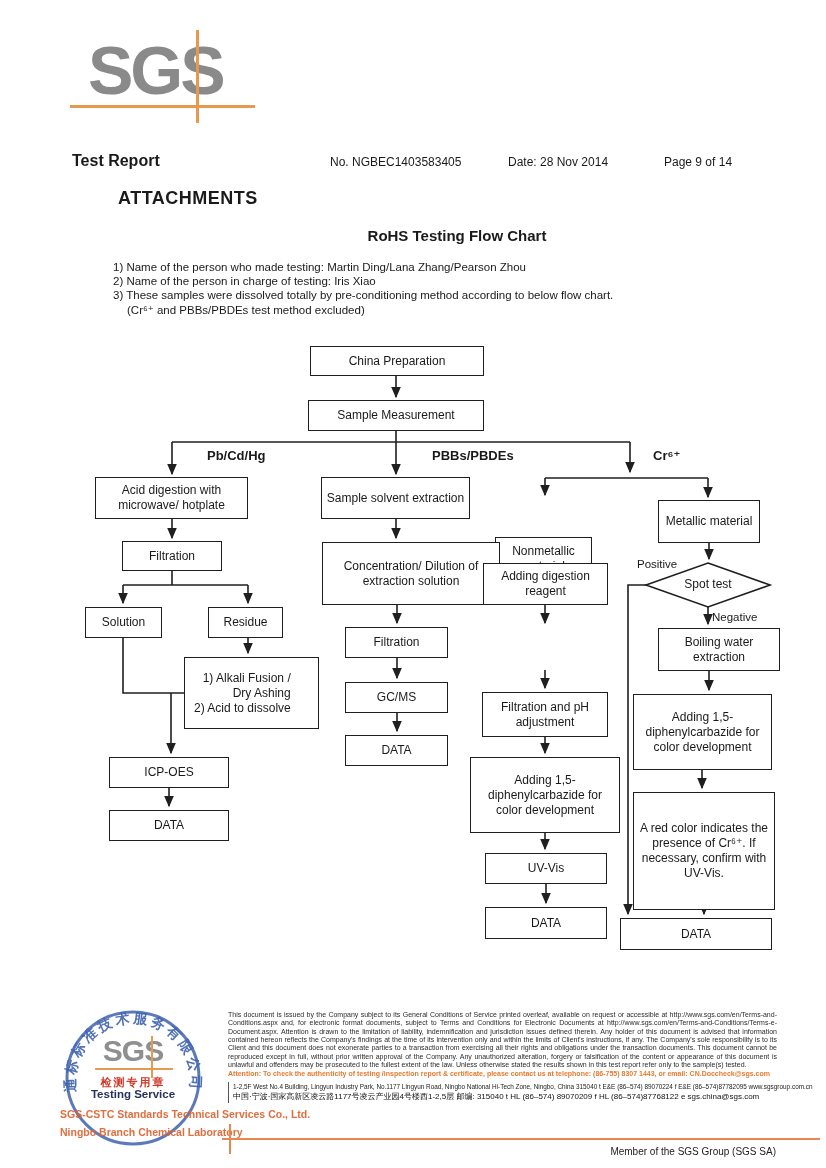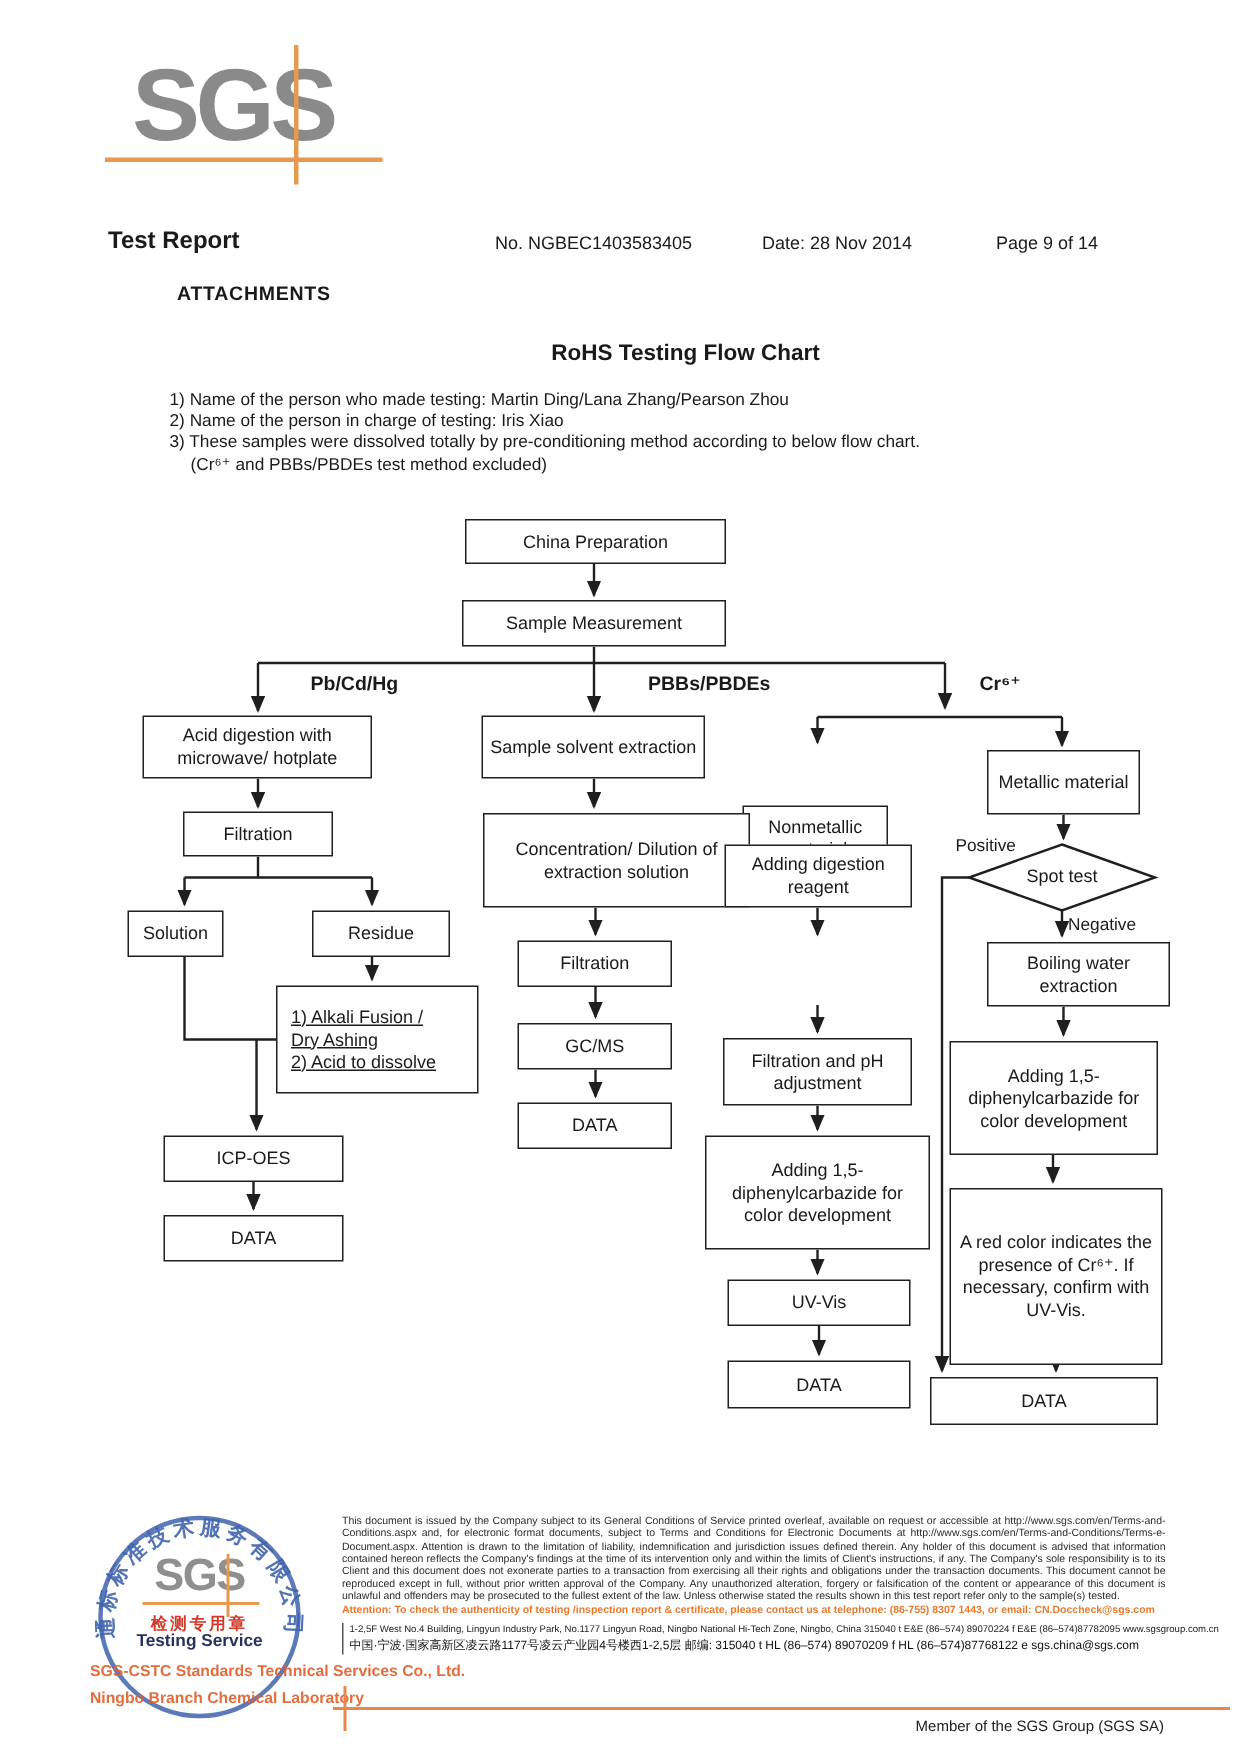--- a/index.html
+++ b/index.html
@@ -5,28 +5,28 @@
   html,body{margin:0;padding:0;background:#ffffff;}
   .page{position:relative;width:826px;height:1168px;background:#fff;overflow:hidden;
         font-family:"Liberation Sans","DejaVu Sans",sans-serif;color:#1a1a1a;}
   .abs{position:absolute;}
   
   .sgs-logo{font-weight:bold;color:#8a8a8a;font-size:68px;letter-spacing:-3px;line-height:1;}
   .orange-h{background:#e59a50;}
   .orange-v{background:#e59a50;}
   .hdr-title{font-size:16px;font-weight:bold;}
   .hdr-meta{font-size:12px;}
-  .attachments{font-size:13px;font-weight:bold;letter-spacing:.5px;text-align:center;}
+  .attachments{font-size:18px;font-weight:bold;letter-spacing:.5px;text-align:center;}
   .chart-title{font-size:15px;font-weight:bold;text-align:center;}
   .note{font-size:11.5px;line-height:14px;white-space:nowrap;}
   
   .fb{position:absolute;border:1.5px solid #1f1f1f;background:#fff;display:flex;
       align-items:center;justify-content:center;text-align:center;font-size:12px;
       line-height:1.25;padding:1px 3px;box-sizing:border-box;}
-  .fb-left{white-space:pre-line;text-align:left;justify-content:flex-start;padding-left:9px;text-decoration:underline;}
+  .fb-left{white-space:pre-line;text-align:right;justify-content:flex-start;padding-left:9px;}
   .branch-label{position:absolute;font-size:13px;font-weight:bold;}
   .decision-label{position:absolute;font-size:11.5px;}
   svg.connectors{position:absolute;left:0;top:0;pointer-events:none;}
   
   .legal{font-size:7px;line-height:8.35px;text-align:justify;color:#2b2b2b;}
   .attention{font-size:7px;line-height:8.35px;font-weight:bold;color:#e87a2e;margin-top:1px;}
   .addr{border-left:1px solid #555;padding-left:4px;margin-top:3px;}
   .addr-en{font-size:6.4px;line-height:9px;color:#222;white-space:nowrap;}
   .addr-cn{font-size:8px;line-height:12px;color:#111;white-space:nowrap;}
   .member{font-size:10px;color:#222;text-align:right;}
@@ -114,22 +114,22 @@
 
   <div class="fb" style="left:310px;top:346px;width:174px;height:30px;">China Preparation</div>
   <div class="fb" style="left:308px;top:400px;width:176px;height:31px;">Sample Measurement</div>
   <div class="fb" style="left:95px;top:477px;width:153px;height:42px;">Acid digestion with microwave/ hotplate</div>
   <div class="fb" style="left:321px;top:477px;width:149px;height:42px;">Sample solvent extraction</div>
   <div class="fb" style="left:495px;top:498px;width:97px;height:43px;margin-top:39px;">Nonmetallic material</div>
   <div class="fb" style="left:658px;top:500px;width:102px;height:43px;">Metallic material</div>
   <div class="fb" style="left:122px;top:541px;width:100px;height:30px;">Filtration</div>
   <div class="fb" style="left:322px;top:542px;width:178px;height:63px;">Concentration/ Dilution of extraction solution</div>
   <div class="fb" style="left:483px;top:563px;width:125px;height:42px;">Adding digestion reagent</div>
-  <div class="fb" style="left:85px;top:607px;width:64px;height:31px;">Solution</div>
-  <div class="fb" style="left:208px;top:607px;width:92px;height:31px;">Residue</div>
+  <div class="fb" style="left:85px;top:607px;width:77px;height:31px;">Solution</div>
+  <div class="fb" style="left:208px;top:607px;width:75px;height:31px;">Residue</div>
   <div class="abs" style="left:658px;top:577px;width:100px;text-align:center;font-size:12px;">Spot test</div>
   <div class="fb" style="left:345px;top:627px;width:103px;height:31px;">Filtration</div>
   <div class="fb" style="left:658px;top:628px;width:122px;height:43px;">Boiling water extraction</div>
   <div class="fb fb-left" style="left:184px;top:657px;width:135px;height:72px;">1) Alkali Fusion /
      Dry Ashing
 2) Acid to dissolve</div>
   <div class="fb" style="left:345px;top:682px;width:103px;height:31px;">GC/MS</div>
   <div class="fb" style="left:482px;top:692px;width:126px;height:45px;">Filtration and pH adjustment</div>
   <div class="fb" style="left:633px;top:694px;width:139px;height:76px;">Adding 1,5-diphenylcarbazide for color development</div>
   <div class="fb" style="left:345px;top:735px;width:103px;height:31px;">DATA</div>

